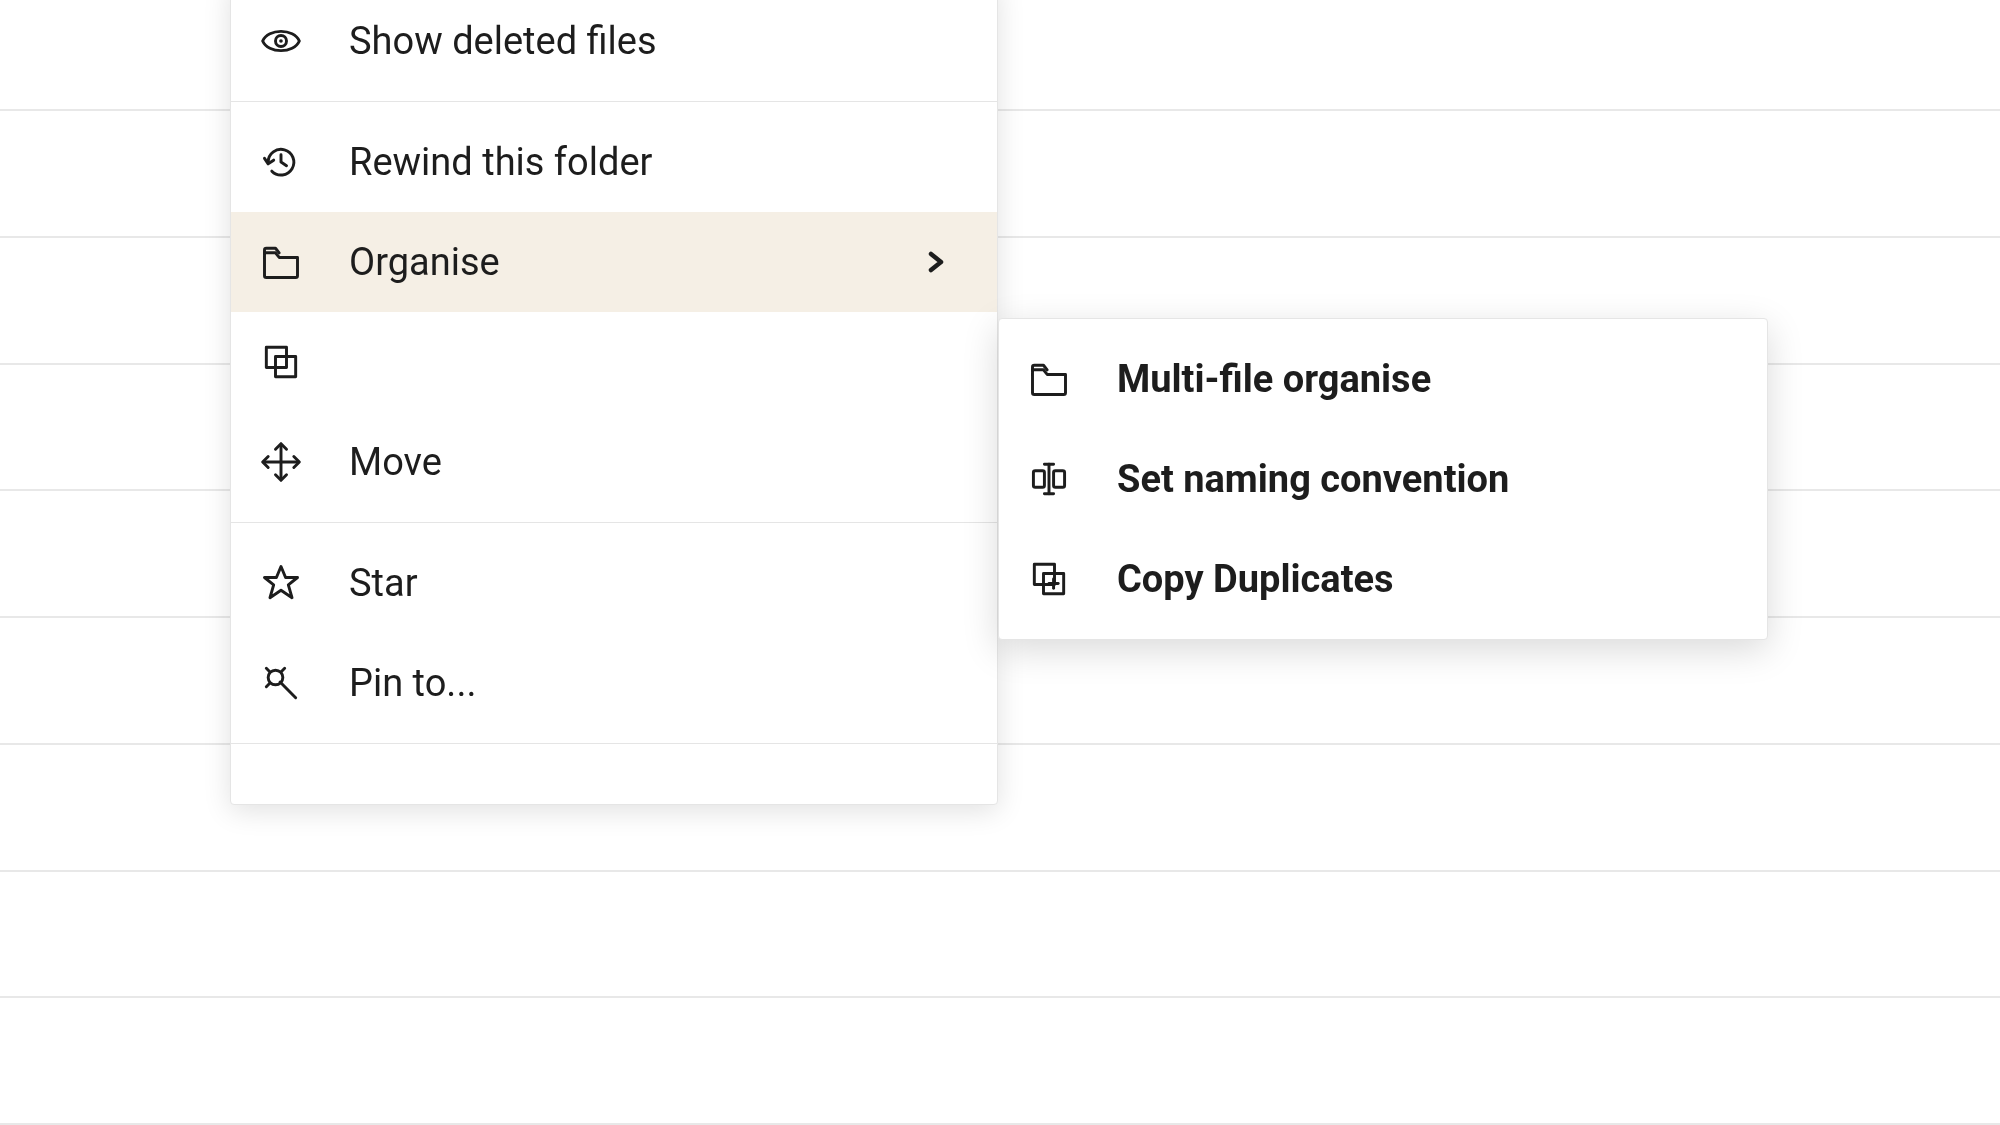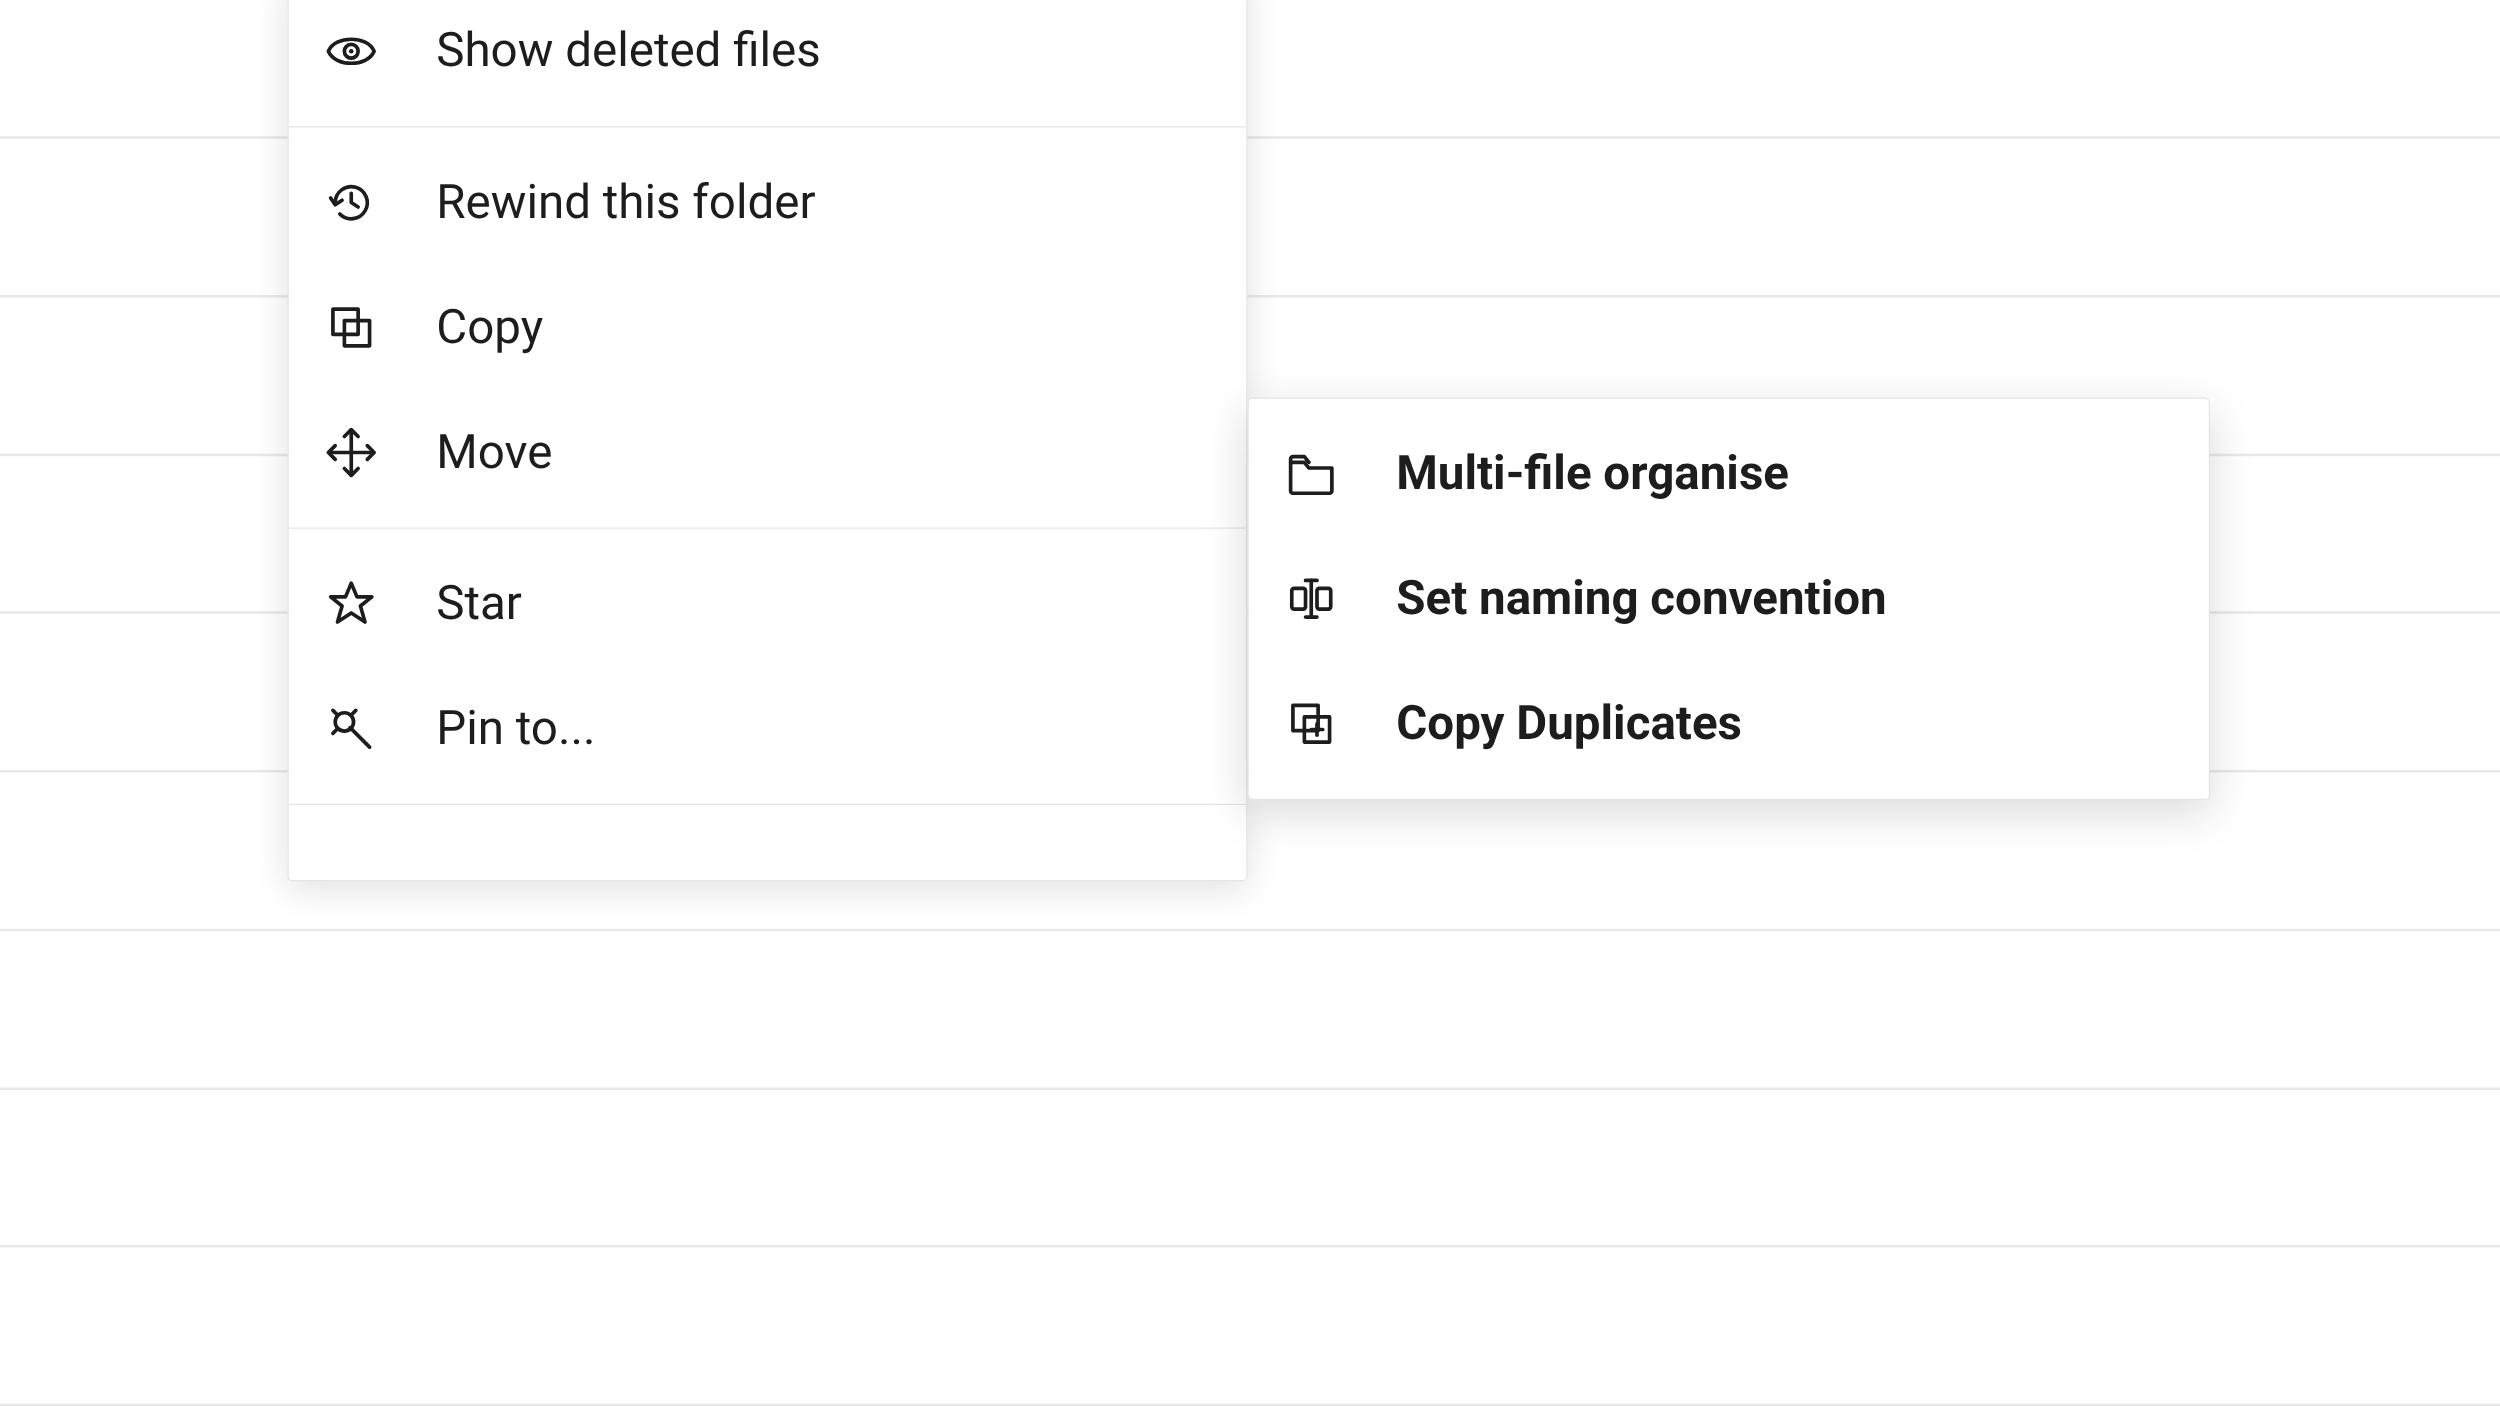--- a/index.html
+++ b/index.html
@@ -181,27 +181,39 @@
 
   <div class="menu-section">
     <div class="menu-item">
       <span class="menu-icon">
           <svg viewBox="0 0 48 48">
             <use href="#ic-history"></use>
           </svg>
         </span>
       <span class="menu-label">Rewind this folder</span>
     </div>
+    <div class="menu-item highlight">
+      <span class="menu-icon">
+          <svg viewBox="0 0 48 48">
+            <use href="#ic-folder"></use>
+          </svg>
+        </span>
+      <span class="menu-label">Organise</span>
+      <span class="submenu-arrow">
+          <svg viewBox="0 0 24 24">
+            <use href="#ic-chevron"></use>
+          </svg>
+        </span>
+    </div>
     <div class="menu-item">
       <span class="menu-icon">
           <svg viewBox="0 0 48 48">
             <use href="#ic-copy"></use>
           </svg>
         </span>
-      <span class="menu-label">Copy</span>
     </div>
     <div class="menu-item">
       <span class="menu-icon">
           <svg viewBox="0 0 48 48">
             <use href="#ic-move"></use>
           </svg>
         </span>
       <span class="menu-label">Move</span>
     </div>
   </div>

